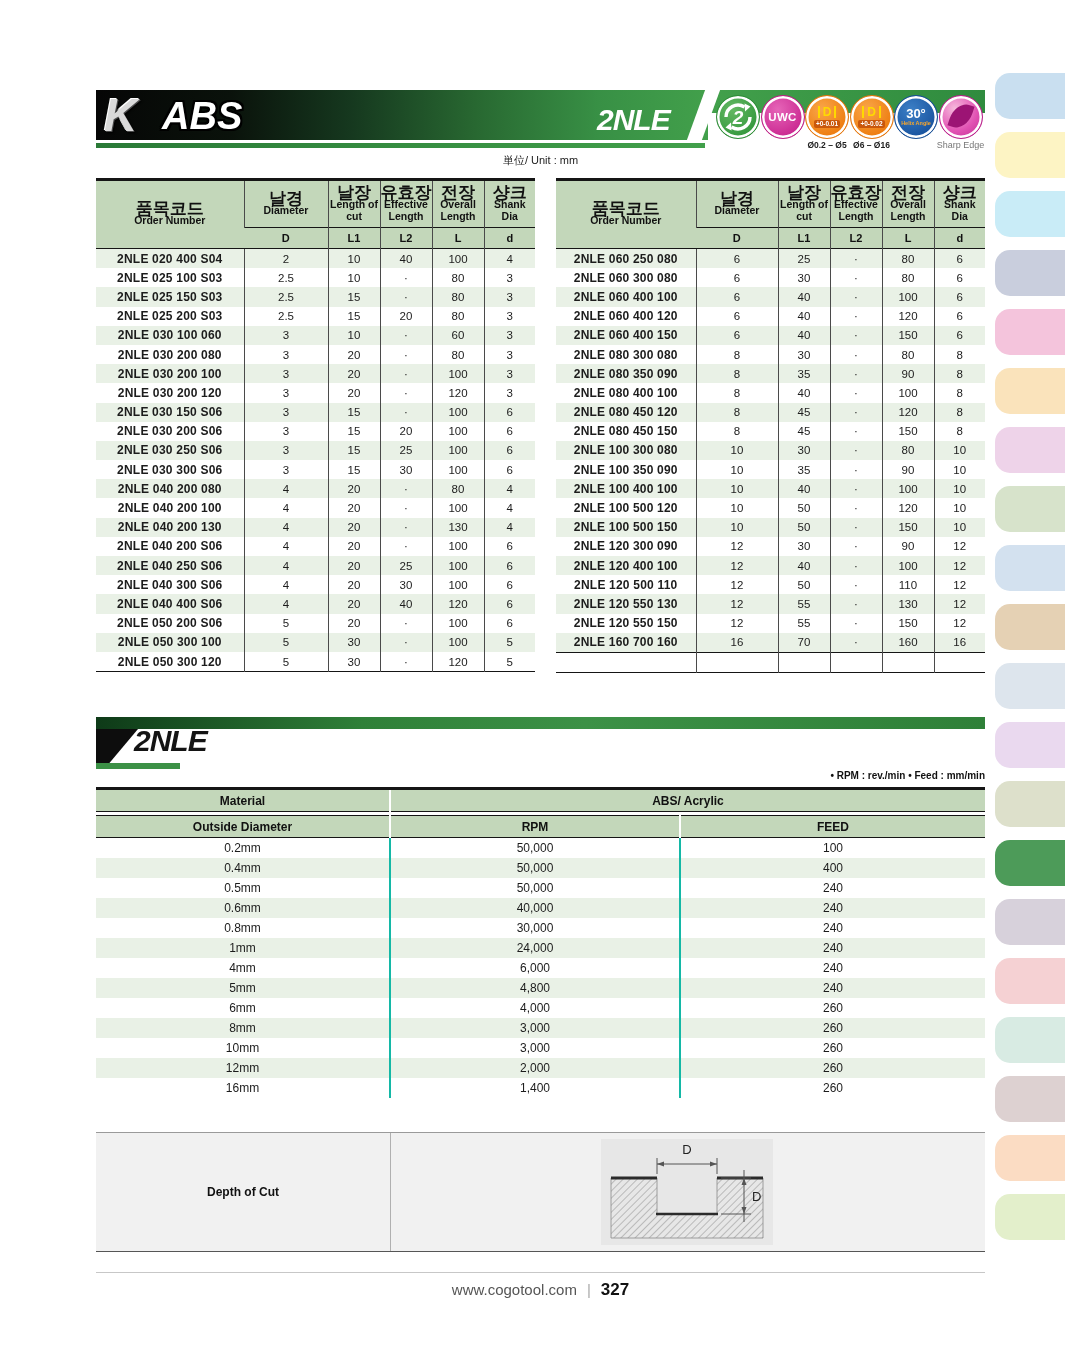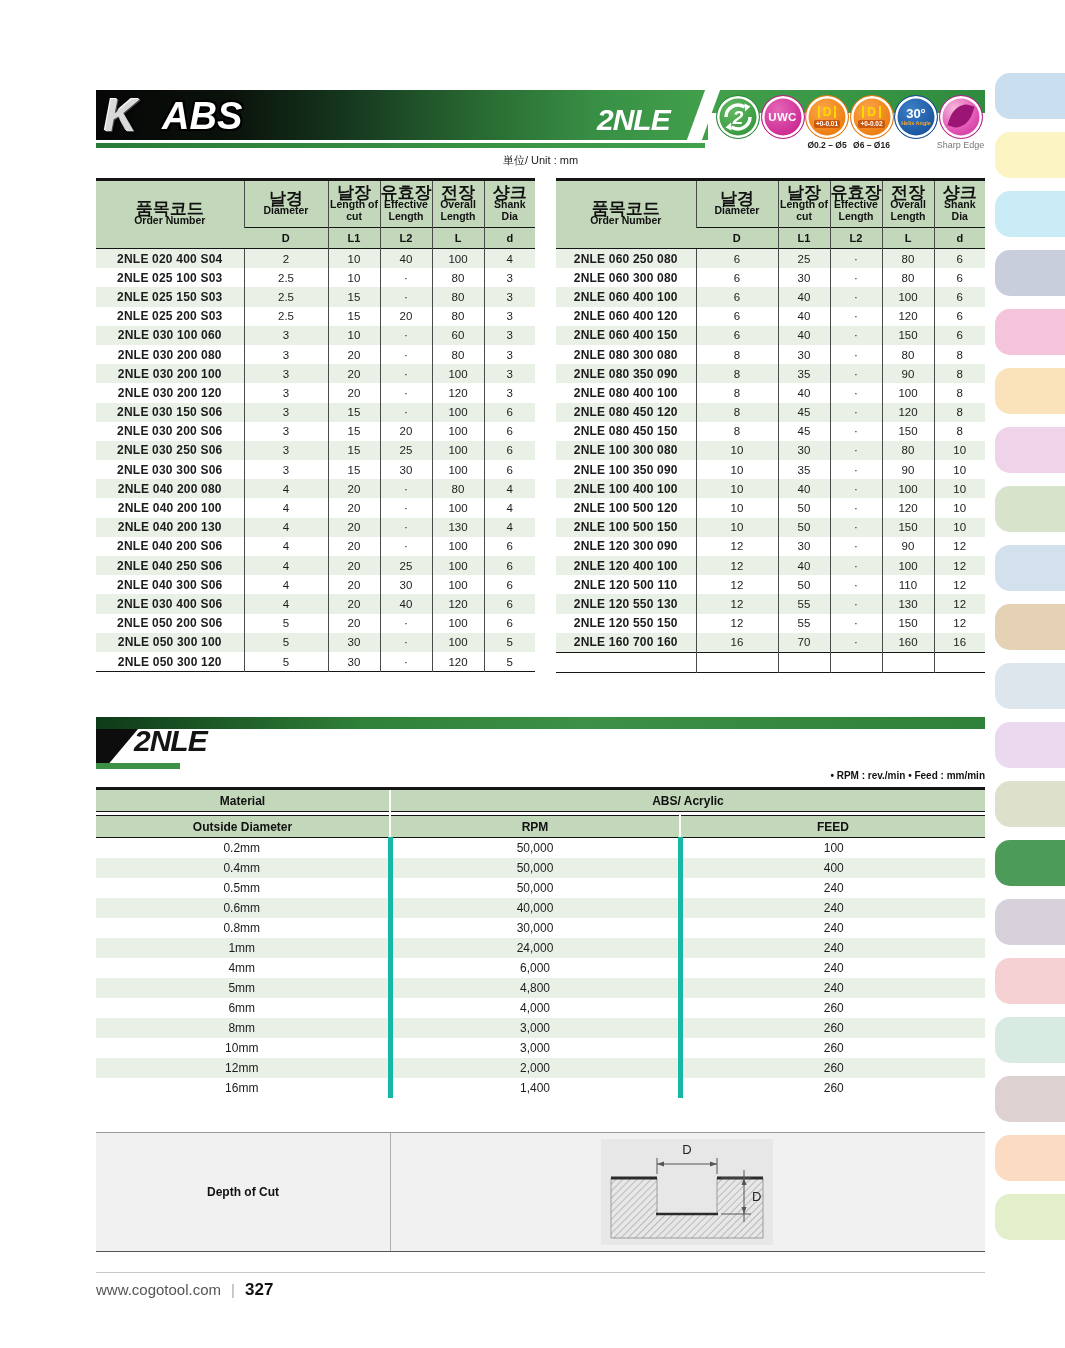--- a/index.html
+++ b/index.html
@@ -84,35 +84,35 @@
   table.sf{border-collapse:collapse;table-layout:fixed;width:100%;}
   .sf th,.sf td{padding:0;text-align:center;vertical-align:middle;}
   .sf .h1 th{background:#c3d7ba;height:21px;font-size:12px;font-weight:700;
     border-top:3px solid #151515;border-bottom:1.5px solid #151515;}
   .sf .h1 th+th{border-left:2.5px solid #fff;}
   .sf .sp td{height:3px;background:#fff;}
   .sf .h2 th{background:#c3d7ba;height:21px;font-size:12px;font-weight:700;
     border-top:1.5px solid #151515;border-bottom:1.5px solid #151515;}
   .sf .h2 th+th{border-left:2.5px solid #fff;}
   .sf tbody td{height:20px;font-size:12px;color:#1c1c1c;}
-  .sf tbody td+td{border-left:5px solid #14b8a6;}
+  .sf tbody td+td{border-left:2px solid #14b8a6;}
   .sf tbody tr:nth-child(even){background:#e9f1e6;}
 
   
   #depth-row{left:96px;top:1132px;width:889px;height:118px;background:#f1f1f1;
     border-top:1px solid #9a9a9a;border-bottom:1.5px solid #555;display:flex;}
   #depth-label-cell{width:294px;display:flex;align-items:center;justify-content:center;
     border-right:1px solid #b0b0b0;font-size:12px;font-weight:700;}
   #depth-diagram-cell{flex:1;display:flex;align-items:center;}
   #diagram-box{margin-left:210px;width:172px;height:106px;background:#e7e7e7;
     display:flex;align-items:center;justify-content:center;}
 
   
   #footer-rule{left:96px;top:1272px;width:889px;height:1px;background:#c7c7c7;}
-  #footer{left:96px;top:1280px;width:889px;text-align:left;font-size:15px;color:#555;}
+  #footer{left:96px;top:1280px;width:889px;text-align:center;font-size:15px;color:#555;}
   #footer .sep{color:#aaa;padding:0 10px;}
   #footer .pageno{color:#111;font-weight:700;font-size:17px;}
 
   
   #side-tabs{left:995px;top:73px;width:70px;}
   .side-tab{width:70px;height:46px;margin-bottom:13px;border-radius:15px 0 0 15px;}
 </style>
 </head>
 <body>
 
@@ -355,21 +355,21 @@
         </tr>
         <tr>
           <td class="c0">2NLE 040 300 S06</td>
           <td>4</td>
           <td>20</td>
           <td>30</td>
           <td>100</td>
           <td>6</td>
         </tr>
         <tr>
-          <td class="c0">2NLE 030 400 S06</td>
+          <td class="c0">2NLE 040 400 S06</td>
           <td>4</td>
           <td>20</td>
           <td>40</td>
           <td>120</td>
           <td>6</td>
         </tr>
         <tr>
           <td class="c0">2NLE 050 200 S06</td>
           <td>5</td>
           <td>20</td>

